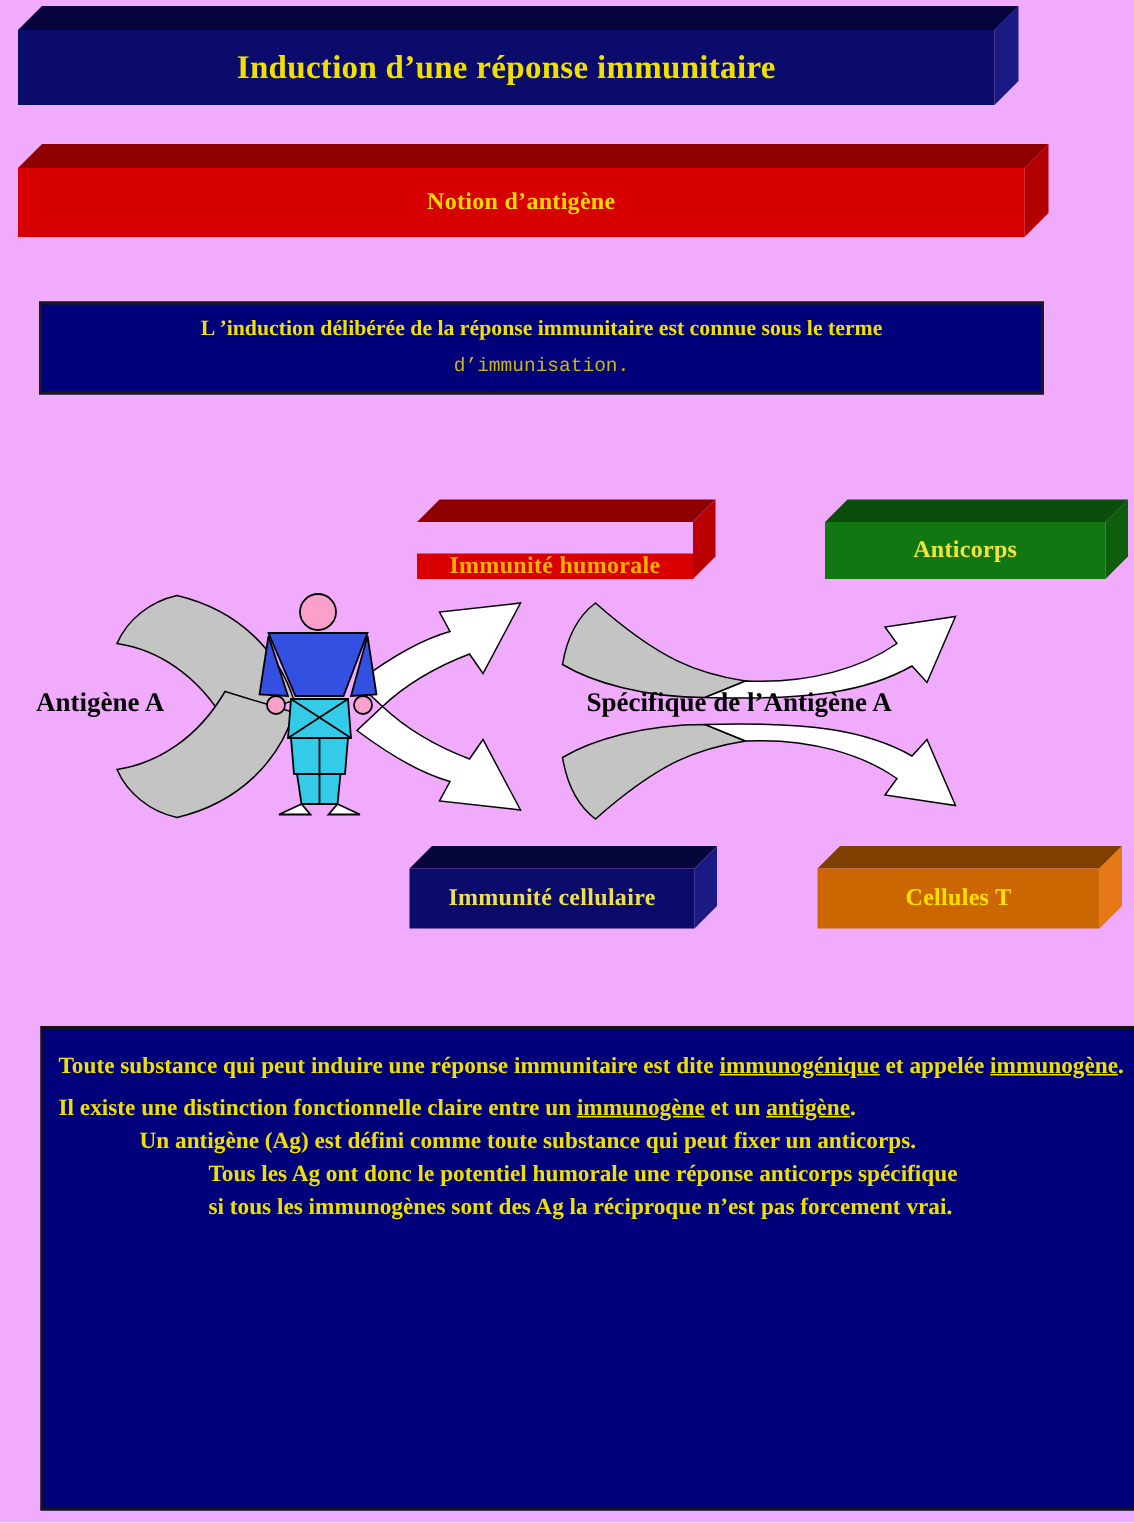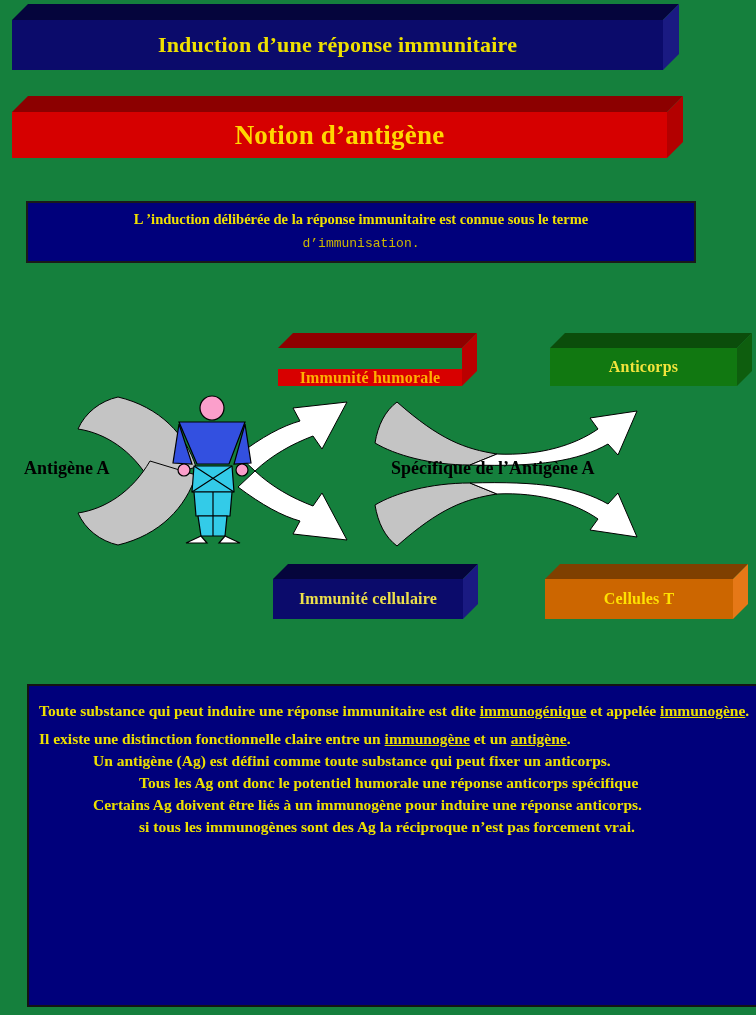--- a/index.html
+++ b/index.html
@@ -1,29 +1,29 @@
 <!DOCTYPE html>
 <html><head>
 <meta charset="utf-8">
 <style>
   html,body{margin:0;padding:0;background:#fff;}
-  .page{position:relative;width:756px;height:1015px;background:#15803d;overflow:hidden;
+  .page{position:relative;width:756px;height:1015px;background:#f0abfc;overflow:hidden;
         font-family:"Liberation Serif","DejaVu Serif",serif;}
 
   
   .slab{position:absolute;}
   .slab-face{position:absolute;inset:0;display:flex;align-items:center;justify-content:center;
              font-weight:bold;letter-spacing:.2px;}
   .slab-top{position:absolute;left:0;width:100%;top:calc(-1 * var(--d));height:var(--d);
             transform:skewX(-45deg);transform-origin:0 100%;}
   .slab-side{position:absolute;top:0;height:100%;right:calc(-1 * var(--d));width:var(--d);
              transform:skewY(-45deg);transform-origin:0 0;}
 
   .pos-banner1{left:12px;top:20px;width:651px;height:50px;--d:16px;font-size:22px;}
-  .pos-banner2{left:12px;top:112px;width:655px;height:46px;--d:16px;font-size:27px;}
+  .pos-banner2{left:12px;top:112px;width:655px;height:46px;--d:16px;font-size:16px;padding-left:16px;}
   .pos-humorale{left:278px;top:348px;width:184px;height:38px;--d:15px;font-size:16px;}
   .pos-anticorps{left:550px;top:348px;width:187px;height:38px;--d:15px;font-size:16px;}
   .pos-cellulaire{left:273px;top:579px;width:190px;height:40px;--d:15px;font-size:16px;}
   .pos-cellulest{left:545px;top:579px;width:188px;height:40px;--d:15px;font-size:16px;}
 
   
   .intro{position:absolute;left:26px;top:201px;width:670px;height:62px;box-sizing:border-box;
          border:2px solid #1a1a1a;text-align:center;padding-top:8px;}
   .intro-line1{font-size:14.5px;font-weight:bold;}
   .intro-line2{font-size:13px;margin-top:8px;}
@@ -133,17 +133,16 @@
     <div class="slab-face" style="background: rgb(204, 102, 0); color: rgb(255, 225, 0); text-align: center;">
       <span>Cellules T</span>
     </div>
   </div>
 
   <div class="defbox" style="background: rgb(0, 0, 123); border-color: rgb(20, 20, 20); color: rgb(237, 224, 0); margin-left: 24px;">
     <p class="p1"><span>Toute substance qui peut induire une réponse immunitaire est dite </span><span class="u">immunogénique</span><span> et appelée </span><span class="u">immunogène</span><span>.</span></p>
     <p class="p2"><span>Il existe une distinction fonctionnelle claire entre un </span><span class="u">immunogène</span><span> et un </span><span class="u">antigène</span><span>.</span></p>
     <p class="l3">Un antigène (Ag) est défini comme toute substance qui peut fixer un anticorps.</p>
     <p class="l4">Tous les Ag ont donc le potentiel humorale une réponse anticorps spécifique</p>
-    <p class="l5">Certains Ag doivent être liés à un immunogène pour induire une réponse anticorps.</p>
     <p class="l6">si tous les immunogènes sont des Ag la réciproque n’est pas forcement vrai.</p>
   </div>
 
 </div>
 
 </body></html>

